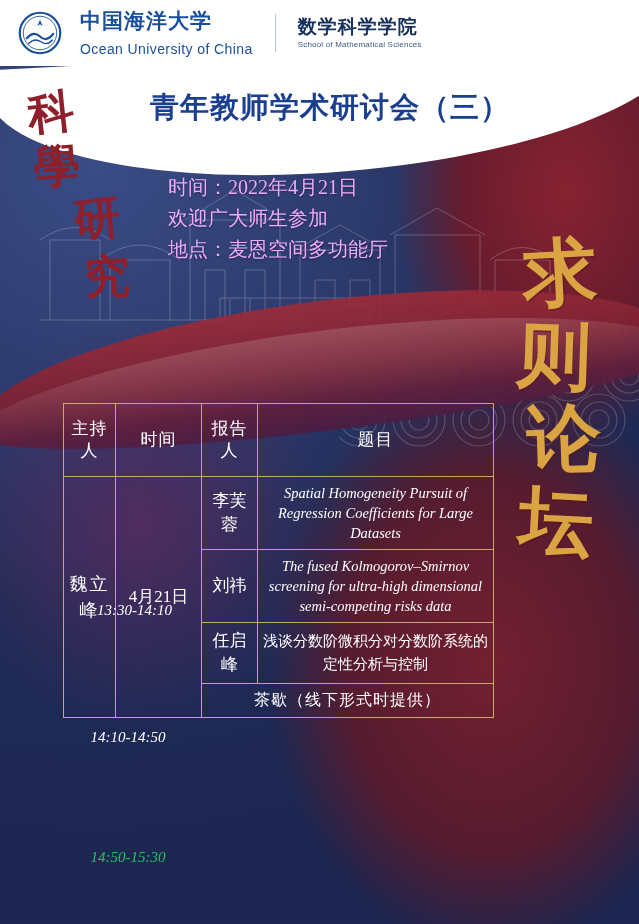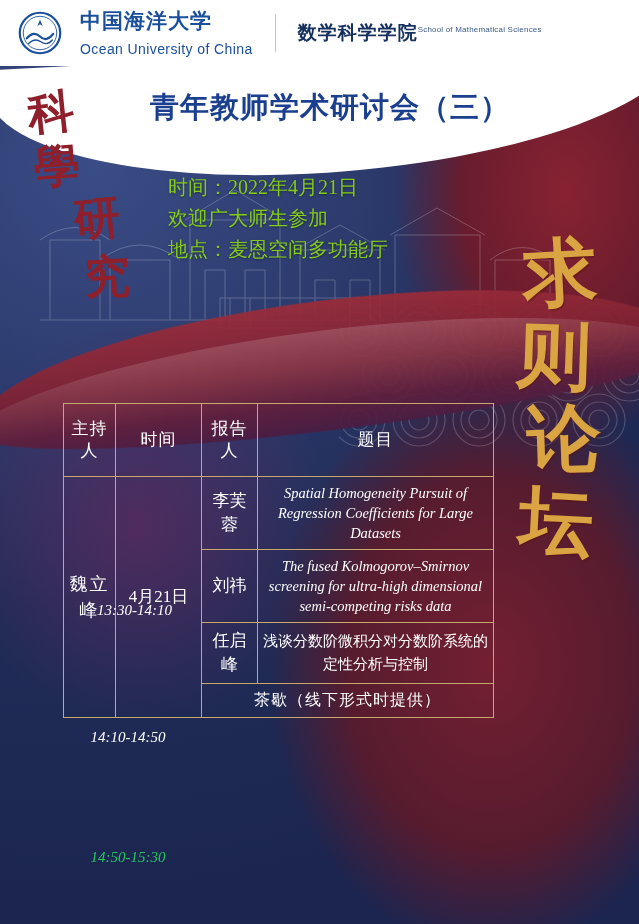--- a/index.html
+++ b/index.html
@@ -133,21 +133,21 @@
     font-size: 14px;
     color: #1a4f9c;
     letter-spacing: .4px;
     margin-top: 10px;
   }
   .divider-v {
     width: 1px; height: 38px;
     background: #b9c6da;
     margin: 0 4px;
   }
-  .school-block { display: flex; flex-direction: row; line-height: 1.1; justify-content: flex-end; }
+  .school-block { display: flex; flex-direction: column; line-height: 1.1; justify-content: flex-end; }
   .school-cn {
     font-family: "Liberation Serif", serif;
     font-size: 19px;
     color: #16305e;
     font-weight: bold;
     letter-spacing: 1px;
   }
   .school-en {
     font-family: "Liberation Sans", sans-serif;
     font-size: 8px;
@@ -204,21 +204,21 @@
     font-size: 29px;
     font-weight: bold;
     color: #1b3f8f;
     letter-spacing: 1px;
     white-space: nowrap;
   }
   .info {
     position: absolute;
     left: 168px; top: 172px;
     z-index: 6;
-    color: #84cc16;
+    color: #f0abfc;
     font-family: "Liberation Serif", serif;
     font-size: 20px;
     line-height: 31px;
     text-shadow: 0 1px 2px rgba(0,0,0,.35);
   }
   .info .line { white-space: nowrap; }
   .info .indent { padding-left: 40px; }
 
   
   .table-wrap {

